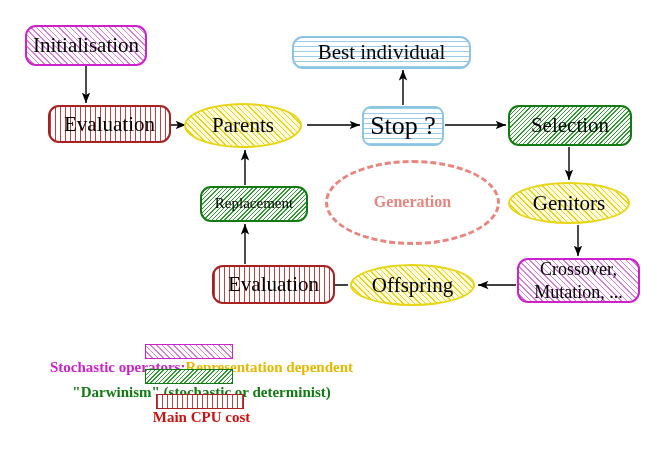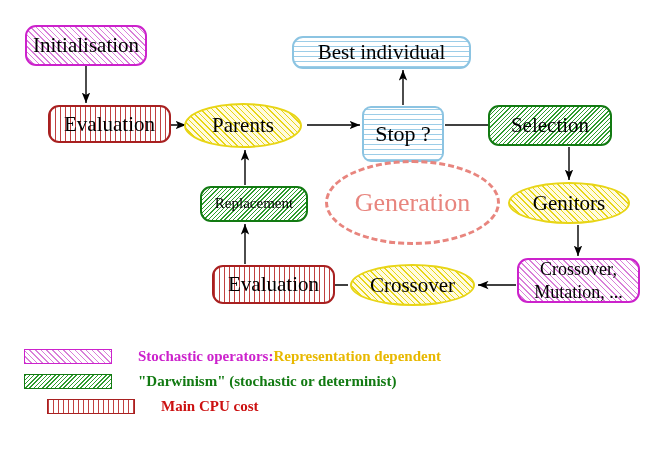--- a/index.html
+++ b/index.html
@@ -76,42 +76,43 @@
   .dashed-gen {
     border: 3px dashed #e8857e;
     background: transparent;
     color: #e8857e;
   }
 
   
   #node-initialisation { left: 25px;  top: 25px;  width: 122px; height: 41px;  font-size: 21px; }
   #node-evaluation-top { left: 25px;  top: 105px; width: 123px; height: 38px;  font-size: 21px; }
   #node-parents        { left: 184px; top: 103px; width: 118px; height: 45px;  font-size: 21px; }
-  #node-stop           { left: 362px; top: 106px; width: 82px;  height: 56px;  font-size: 22px; }
-  #node-selection      { left: 488px; top: 105px; width: 124px; height: 41px;  font-size: 21px; }
+  #node-stop           { left: 362px; top: 106px; width: 82px;  height: 40px;  font-size: 26px; }
+  #node-selection      { left: 508px; top: 105px; width: 124px; height: 41px;  font-size: 21px; }
   #node-best           { left: 292px; top: 36px;  width: 179px; height: 33px;  font-size: 21px; }
   #node-replacement    { left: 200px; top: 186px; width: 108px; height: 36px;  font-size: 15px; }
-  #node-generation     { left: 325px; top: 160px; width: 175px; height: 85px;  font-size: 26px; border-radius: 50%; }
+  #node-generation     { left: 325px; top: 160px; width: 175px; height: 85px;  font-size: 16px; border-radius: 50%; font-weight: bold; }
   #node-genitors       { left: 508px; top: 182px; width: 122px; height: 42px;  font-size: 21px; }
   #node-evaluation-bot { left: 189px; top: 265px; width: 123px; height: 39px;  font-size: 21px; }
   #node-offspring      { left: 350px; top: 264px; width: 125px; height: 42px;  font-size: 21px; }
   #node-crossover      { left: 517px; top: 258px; width: 123px; height: 45px;  font-size: 18px;
                          flex-direction: column; line-height: 1.25; }
 
   
   #legend {
     position: absolute;
     left: 24px;
     top: 344px;
     z-index: 4;
   }
   .legend-row {
     display: flex;
     align-items: center;
     height: 25px;
+    flex-direction: column;
   }
   .legend-swatch {
     width: 88px;
     height: 15px;
     box-sizing: border-box;
     border-width: 1.5px;
     border-style: solid;
     flex: none;
   }
   .legend-text {
@@ -200,21 +201,21 @@
 
   <div class="node node-ellipse fill-yellow" id="node-genitors">
     <span>Genitors</span>
   </div>
 
   <div class="node node-box fill-red" id="node-evaluation-bot">
     <span>Evaluation</span>
   </div>
 
   <div class="node node-ellipse fill-yellow" id="node-offspring">
-    <span>Crossover</span>
+    <span>Offspring</span>
   </div>
 
   <div class="node node-box fill-magenta" id="node-crossover">
     <span>Crossover,</span>
     <span>Mutation, ...</span>
   </div>
 
   <div id="legend">
 
     <div class="legend-row">

